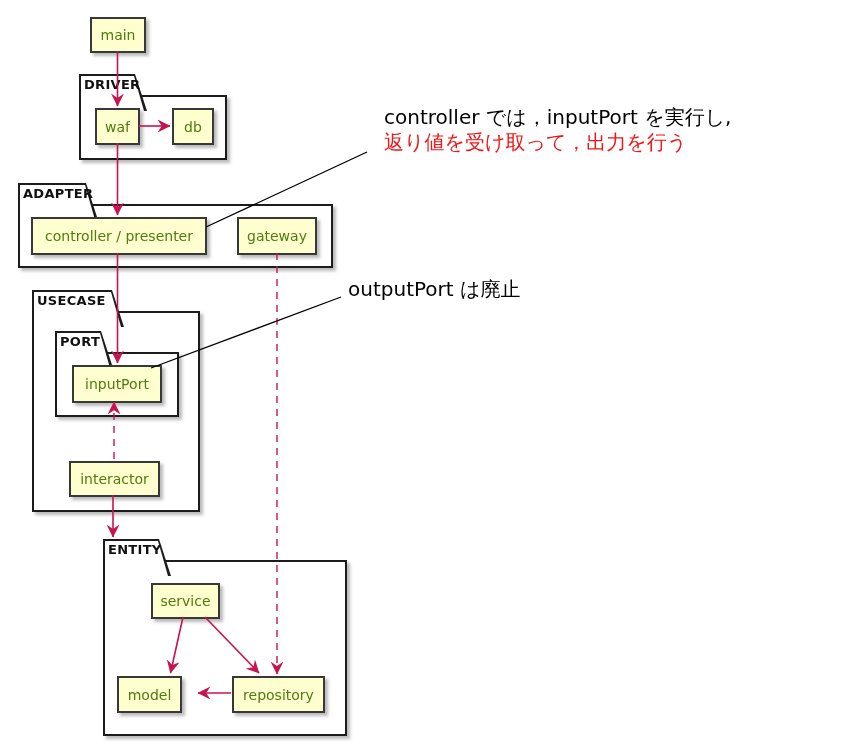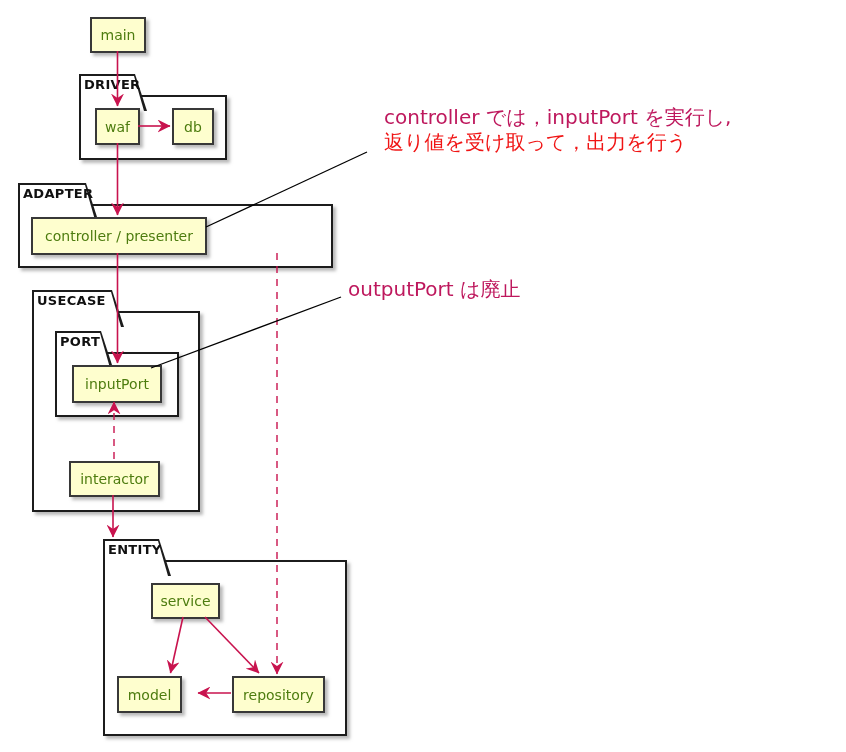--- a/index.html
+++ b/index.html
@@ -30,21 +30,21 @@
   .node{
     position:absolute;background:#fefece;border:2px solid #383838;
     box-shadow:3px 3px 3px rgba(130,130,130,.55);
     display:flex;align-items:center;justify-content:center;z-index:4;
   }
   .node span{font-size:14px;color:#4d7c0f;white-space:nowrap;}
   
   #edges{position:absolute;left:0;top:0;z-index:6;pointer-events:none;}
   
   .note{position:absolute;z-index:7;font-size:20px;line-height:25px;white-space:nowrap;}
-  .note .ln1{color:#be185d;display:block;}
+  .note .ln1{color:#000000;display:block;}
   .note .ln2{color:#f01414;display:block;}
 </style>
 </head>
 <body>
 
 <div id="canvas">
 
   <div class="pkg-tab" style="left:79px;top:74px;width:68px;">
     <div class="tab-outer"></div>
     <div class="tab-inner"></div>
@@ -85,20 +85,23 @@
   </div>
   <div class="node" style="left:95px;top:108px;width:41px;height:33px;">
     <span>waf</span>
   </div>
   <div class="node" style="left:172px;top:108px;width:38px;height:33px;">
     <span>db</span>
   </div>
   <div class="node" style="left:31px;top:217px;width:172px;height:34px;">
     <span>controller / presenter</span>
   </div>
+  <div class="node" style="left:237px;top:217px;width:76px;height:34px;">
+    <span>gateway</span>
+  </div>
   <div class="node" style="left:72px;top:365px;width:86px;height:34px;">
     <span>inputPort</span>
   </div>
   <div class="node" style="left:69px;top:461px;width:87px;height:32px;">
     <span>interactor</span>
   </div>
   <div class="node" style="left:151px;top:583px;width:65px;height:32px;">
     <span>service</span>
   </div>
   <div class="node" style="left:117px;top:676px;width:61px;height:33px;">

